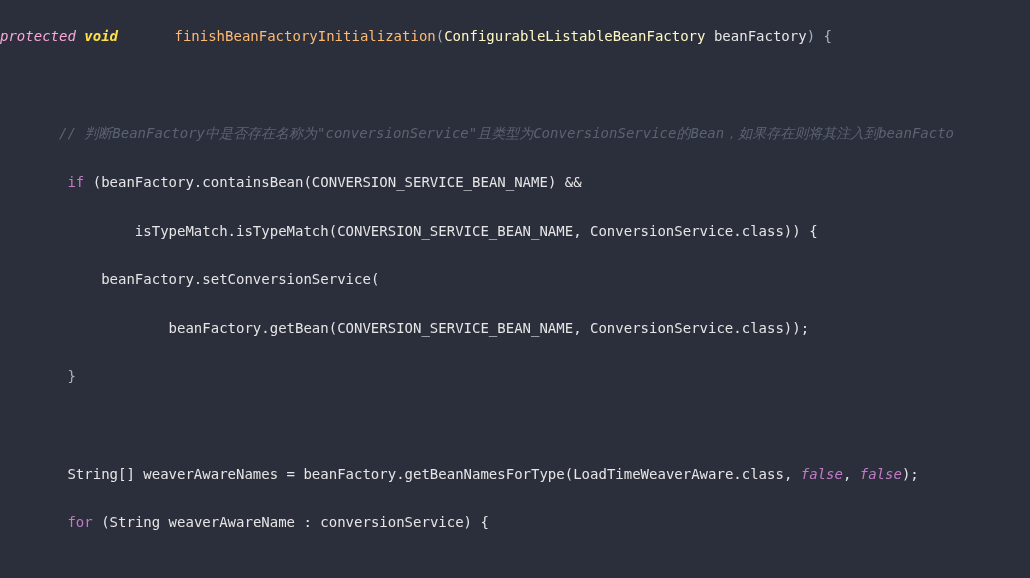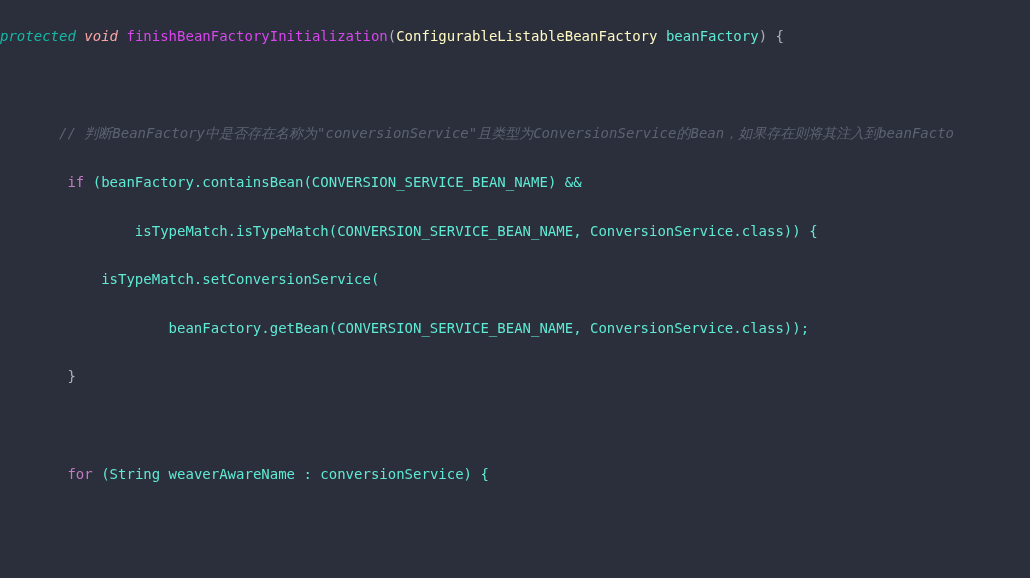--- a/index.html
+++ b/index.html
@@ -15,43 +15,44 @@
   }
   .code-area {
     padding-top: 0px;
     padding-left: 0px;
     white-space: pre;
   }
   .line {
     display: block;
     height: 24.3px;
   }
-  .kw-access { color: #14b8a6; font-style: italic; margin-top: 20px; }  
-  .kw-type   { color: #fca5a5; font-style: italic; }  
+  .kw-access { color: #f9a8d4; font-style: italic; margin-top: 20px; }  
+  .kw-type   { color: #fde047; font-style: italic; font-weight: bold; }  
   .kw-ctrl   { color: #c17cc5; }  
   .kw-false  { color: #c17cc5; font-style: italic; }  
-  .fn-def    { color: #d946ef; }                       
+  .fn-def    { color: #fdba74; margin-left: 48px; }                       
   .param-t   { color: #fef9c3; }
-  .ident     { color: #5eead4; }
+  .ident     { color: #e5e5e5; }
   .brace     { color: #abb2bf; }
   .comment   { color: #5c6370; font-style: italic; }
 </style>
 </head>
 <body>
 
 <div class="code-area">
 <span class="line"><span class="kw-access">protected</span> <span class="kw-type">void</span> <span class="fn-def">finishBeanFactoryInitialization</span><span class="brace">(</span><span class="param-t">ConfigurableListableBeanFactory</span> <span class="ident">beanFactory</span><span class="brace">)</span><span class="brace"> {</span></span>
 <span class="line"></span>
 <span class="line">       <span class="comment">// 判断BeanFactory中是否存在名称为"conversionService"且类型为ConversionService的Bean，如果存在则将其注入到beanFacto</span></span>
 <span class="line">        <span class="kw-ctrl">if</span><span class="ident"> (beanFactory.containsBean(CONVERSION_SERVICE_BEAN_NAME) &amp;&amp;</span></span>
 <span class="line">                <span class="ident">isTypeMatch.isTypeMatch(CONVERSION_SERVICE_BEAN_NAME, ConversionService.class)) {</span></span>
-<span class="line">            <span class="ident">isTypeMatch.setConversionService(</span></span>
+<span class="line">            <span class="ident">beanFactory.setConversionService(</span></span>
 <span class="line">                    <span class="ident">beanFactory.getBean(CONVERSION_SERVICE_BEAN_NAME, ConversionService.class));</span></span>
 <span class="line">        <span class="brace">}</span></span>
 <span class="line"></span>
+<span class="line">        <span class="ident">String[] weaverAwareNames = beanFactory.getBeanNamesForType(LoadTimeWeaverAware.class, </span><span class="kw-false">false</span><span class="ident">, </span><span class="kw-false">false</span><span class="ident">);</span></span>
 <span class="line">        <span class="kw-ctrl">for</span><span class="ident"> (String weaverAwareName : conversionService) {</span></span>
 
 
 
 
 
 
 
 
 

